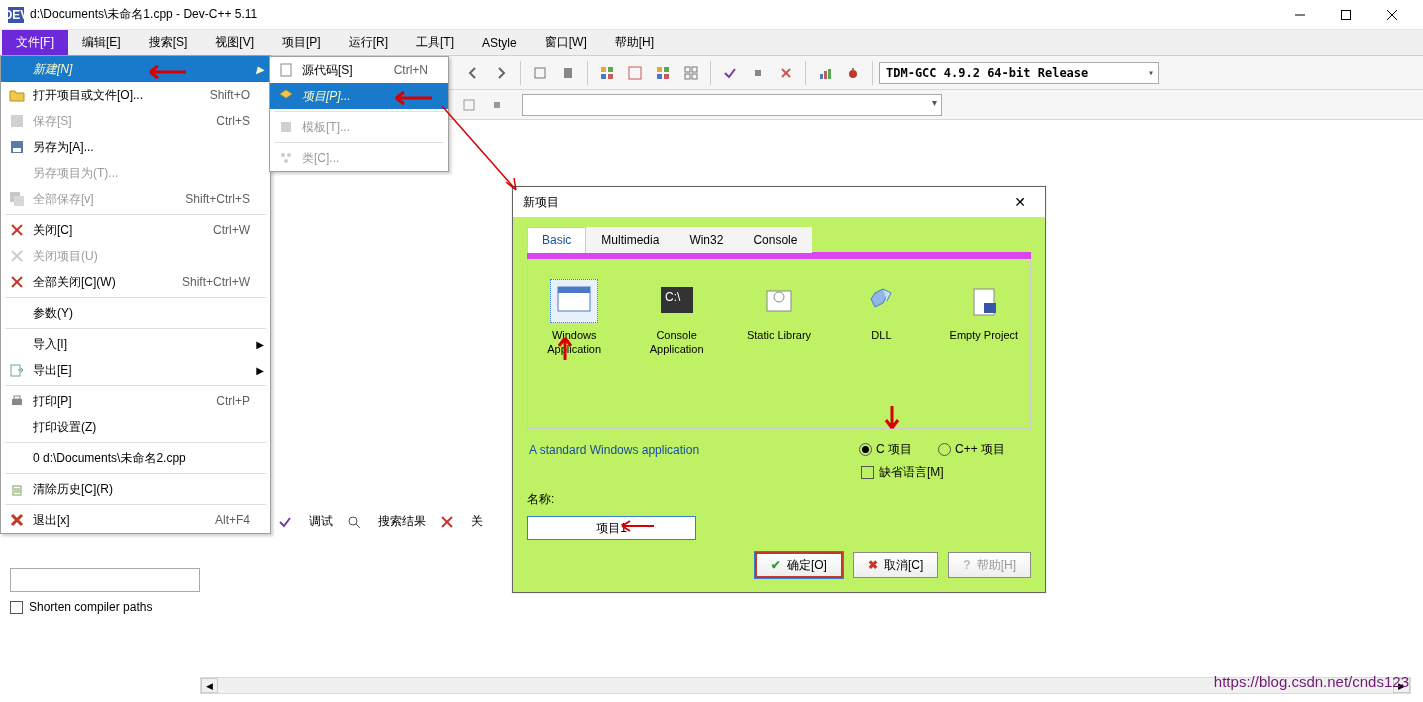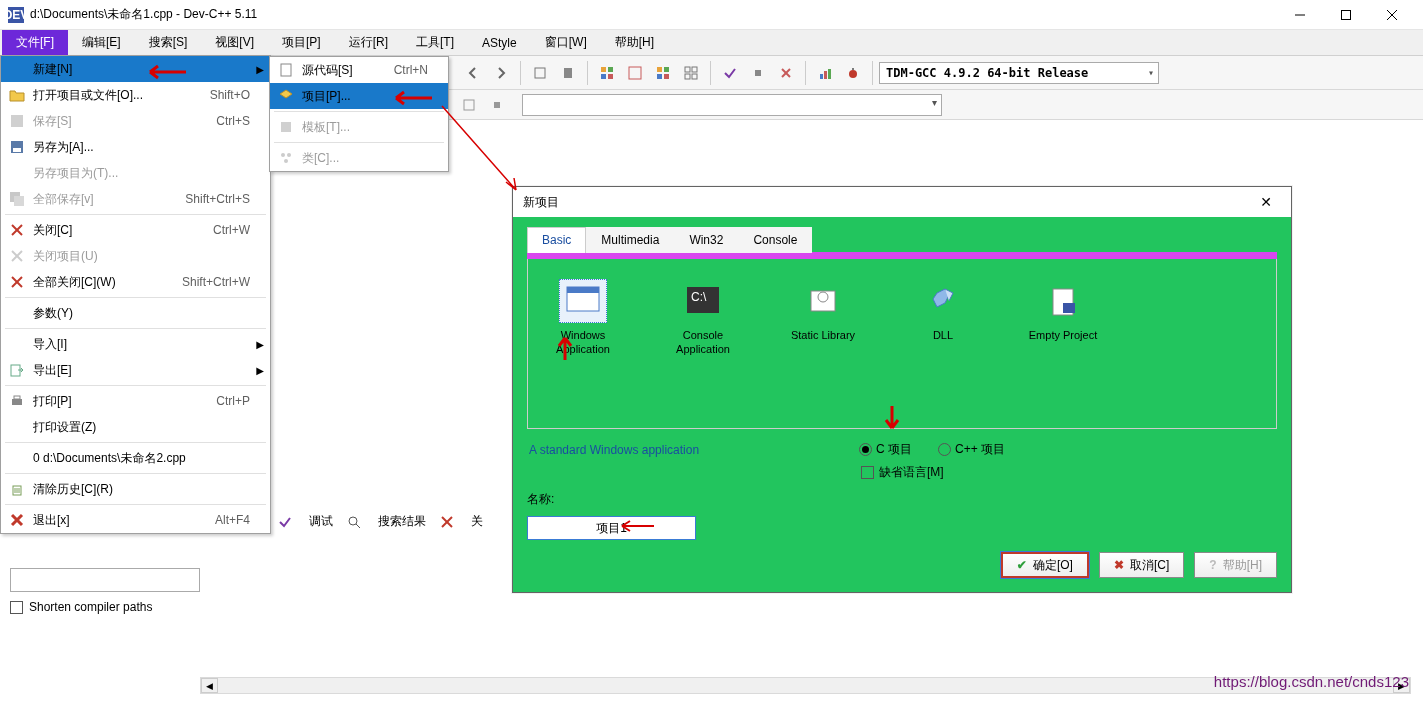--- a/index.html
+++ b/index.html
@@ -26,33 +26,33 @@
 .compiler-combo::after { content:"▾"; position:absolute; right:4px; color:#555; font-size:10px;}
 
 
 .row2 { height: 30px; }
 .cmb { height: 22px; border: 1px solid #aaa; background: #fff; min-width: 220px; position: relative; }
 .cmb::after { content:"▾"; position:absolute; right:4px; top:2px; color:#555; font-size:10px;}
 
 
 .file-menu { position: absolute; left: 0; top: 55px; width: 271px; background: #fff; border: 1px solid #a0a0a0; z-index: 40; box-shadow: 2px 2px 3px rgba(0,0,0,0.2);}
 .fmi { height: 26px; display: flex; align-items: center; padding: 0 6px; cursor: default; position:relative;}
-.fmi.highlight { background: #1979ca; color: #000000; }
+.fmi.highlight { background: #1979ca; color: #fef9c3; font-style: italic; }
 .fmi.disabled { color: #9b9b9b; }
 .fmi .ic { width: 20px; height: 20px; margin-right: 6px; display:flex;align-items:center;justify-content:center;}
 .fmi .lbl { flex: 1; }
 .fmi .sc { color: #606060; margin-right: 14px;}
 .fmi .sub { position:absolute; right:6px; font-size:10px; }
 .fdiv { height: 1px; background: #e0e0e0; margin: 2px 4px; }
 
 
 .new-submenu { position: absolute; left: 269px; top: 56px; width: 180px; background: #fff; border: 1px solid #a0a0a0; z-index: 41; box-shadow: 2px 2px 3px rgba(0,0,0,0.2);}
 
 
-.dialog { position: absolute; left: 512px; top: 186px; width: 780px; background: #22c55e; border: 1px solid #646464; z-index: 60; box-shadow: 0 0 0 1px rgba(0,0,0,0.05);}
+.dialog { position: absolute; left: 512px; top: 186px; width: 534px; background: #bef264; border: 1px solid #646464; z-index: 60; box-shadow: 0 0 0 1px rgba(0,0,0,0.05);}
 .dlg-title { height: 30px; display: flex; align-items: center; padding: 0 10px; background: #fff; }
 .dlg-title .t { flex: 1; color: #000; }
 .dlg-close { width: 30px; height: 30px; display:flex;align-items:center;justify-content:center; cursor:pointer;font-size:14px;}
 .dlg-body { padding: 10px 14px 14px; }
 .tabs { border-bottom: 7px solid #d946ef; display: flex; }
 .tab { padding: 5px 14px 6px; cursor:pointer; color:#000; border:1px solid transparent; border-bottom:none; margin-bottom:-1px; background:#f4f4f4;}
 .tab.active { border-color:#ccc; background:#fff; border-top:2px solid #f4f4f4; border-top:1px solid #ccc; color:#1a4ea0;}
 .proj-icons { display: flex; gap: 30px; padding: 20px 10px 18px; border:1px solid #ccc; border-top:none; min-height:170px; align-items:flex-start;}
 .picon { width: 90px; text-align: center; cursor: pointer; }
 .picon .ib { width: 48px; height: 44px; margin: 0 auto 6px; display:flex;align-items:center;justify-content:center; border:1px solid transparent;}

